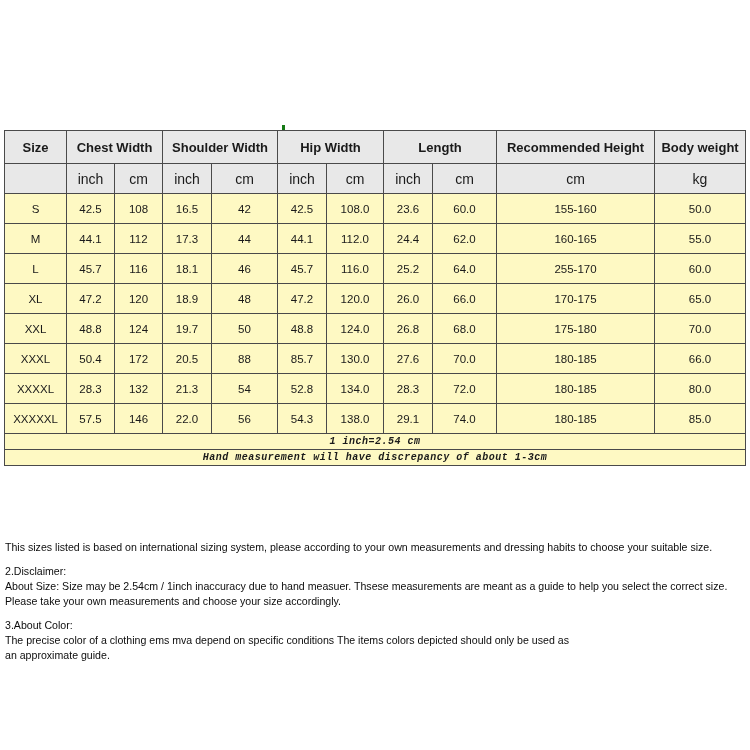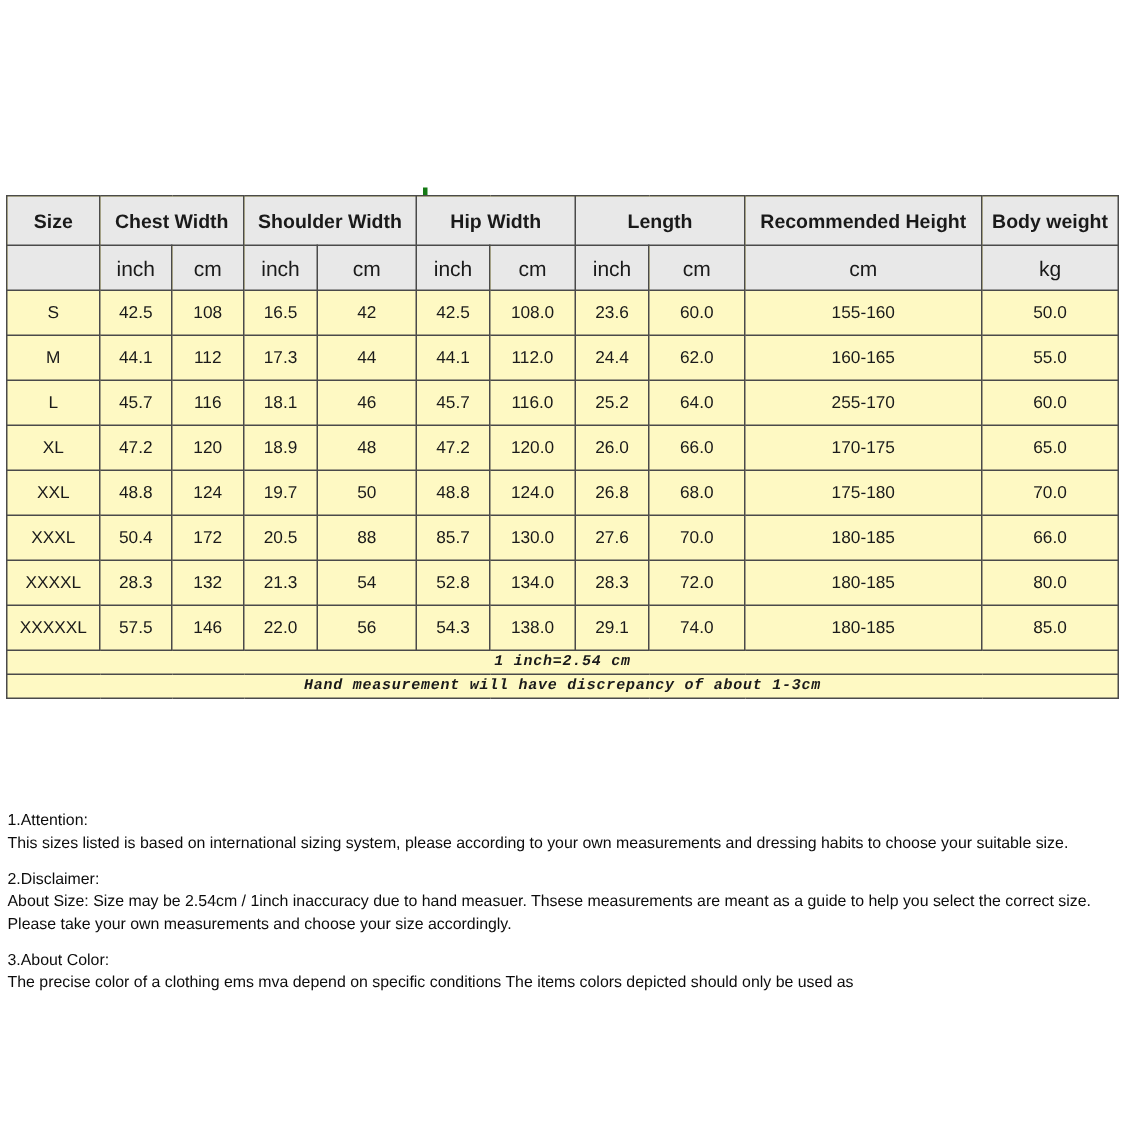--- a/index.html
+++ b/index.html
@@ -243,27 +243,27 @@
         <td colspan="11">1 inch=2.54 cm</td>
       </tr>
       <tr>
         <td colspan="11">Hand measurement will have discrepancy of about 1-3cm</td>
       </tr>
     </tfoot>
   </table>
 
   <div class="notes">
     <div class="note-group">
-      <p>1.Attention:</p>
       <p>This sizes listed is based on international sizing system, please according to your own measurements and dressing habits to choose your suitable size.</p>
     </div>
     <div class="note-group">
       <p>2.Disclaimer:</p>
       <p>About Size: Size may be 2.54cm / 1inch inaccuracy due to hand measuer. Thsese measurements are meant as a guide to help you select the correct size.</p>
       <p>Please take your own measurements and choose your size accordingly.</p>
     </div>
     <div class="note-group">
       <p>3.About Color:</p>
       <p>The precise color of a clothing ems mva depend on specific conditions The items colors depicted should only be used as</p>
+      <p>an approximate guide.</p>
     </div>
   </div>
 
 </div>
 
 </body></html>

